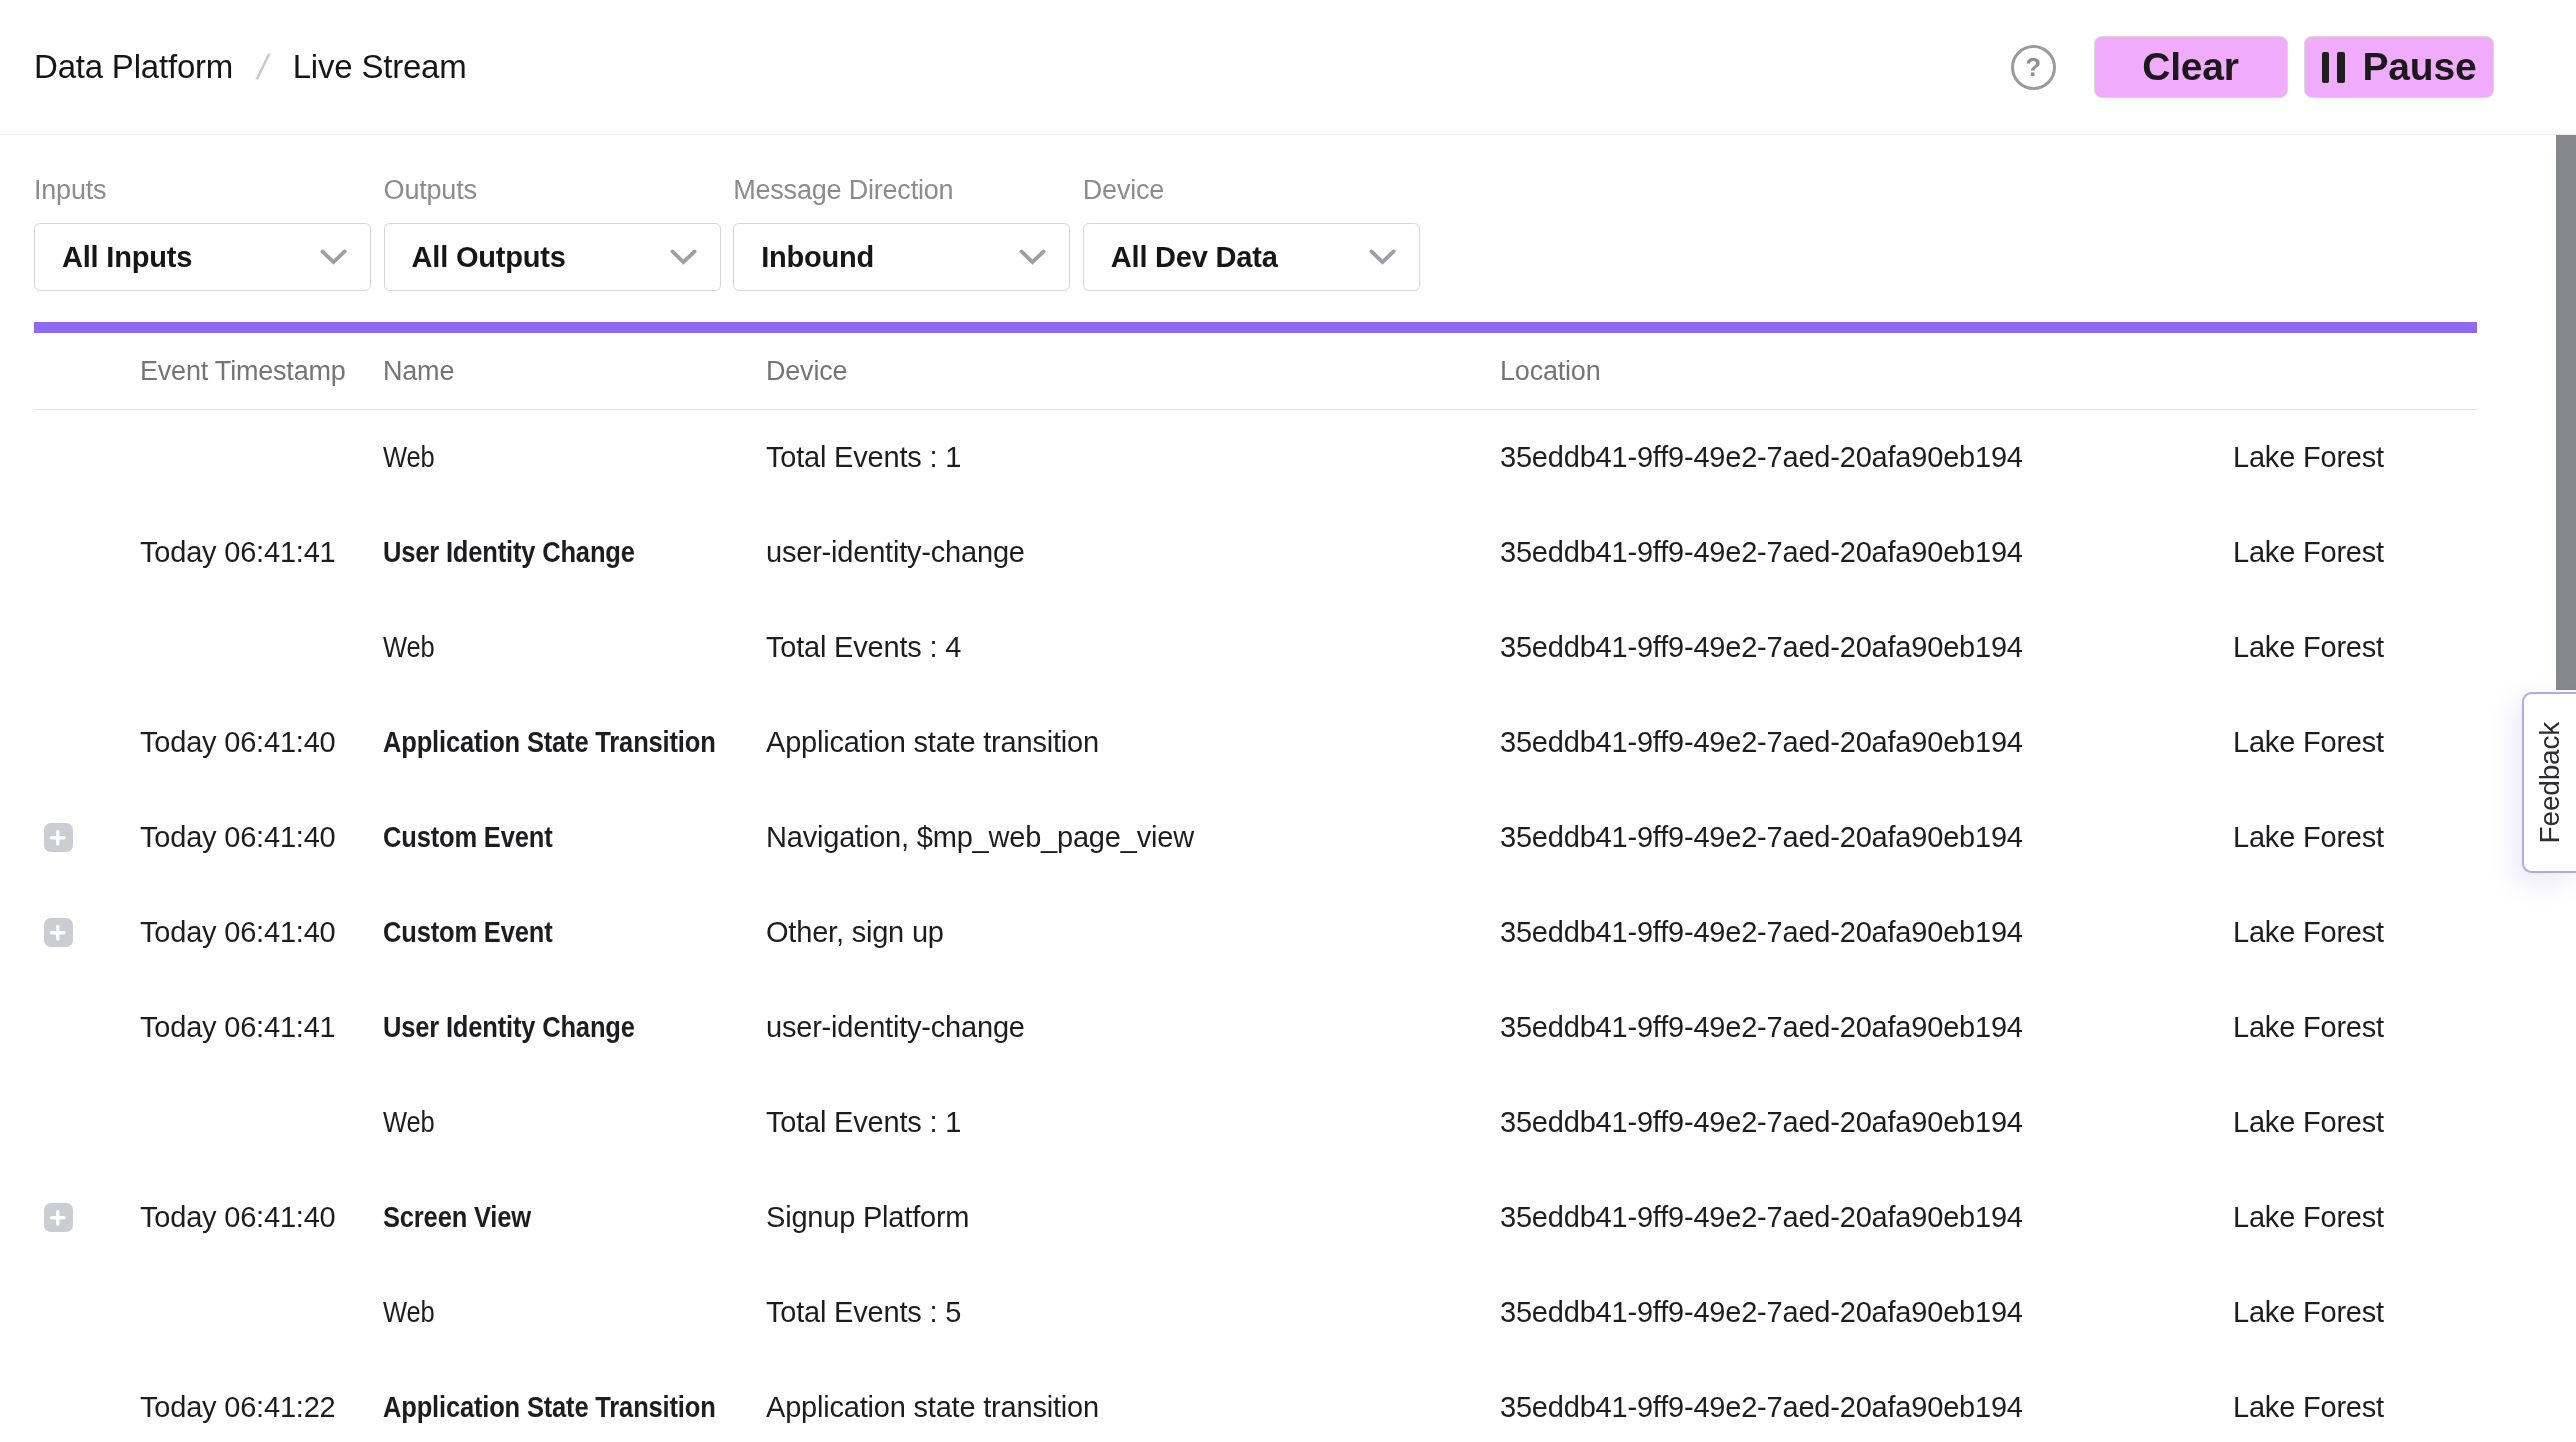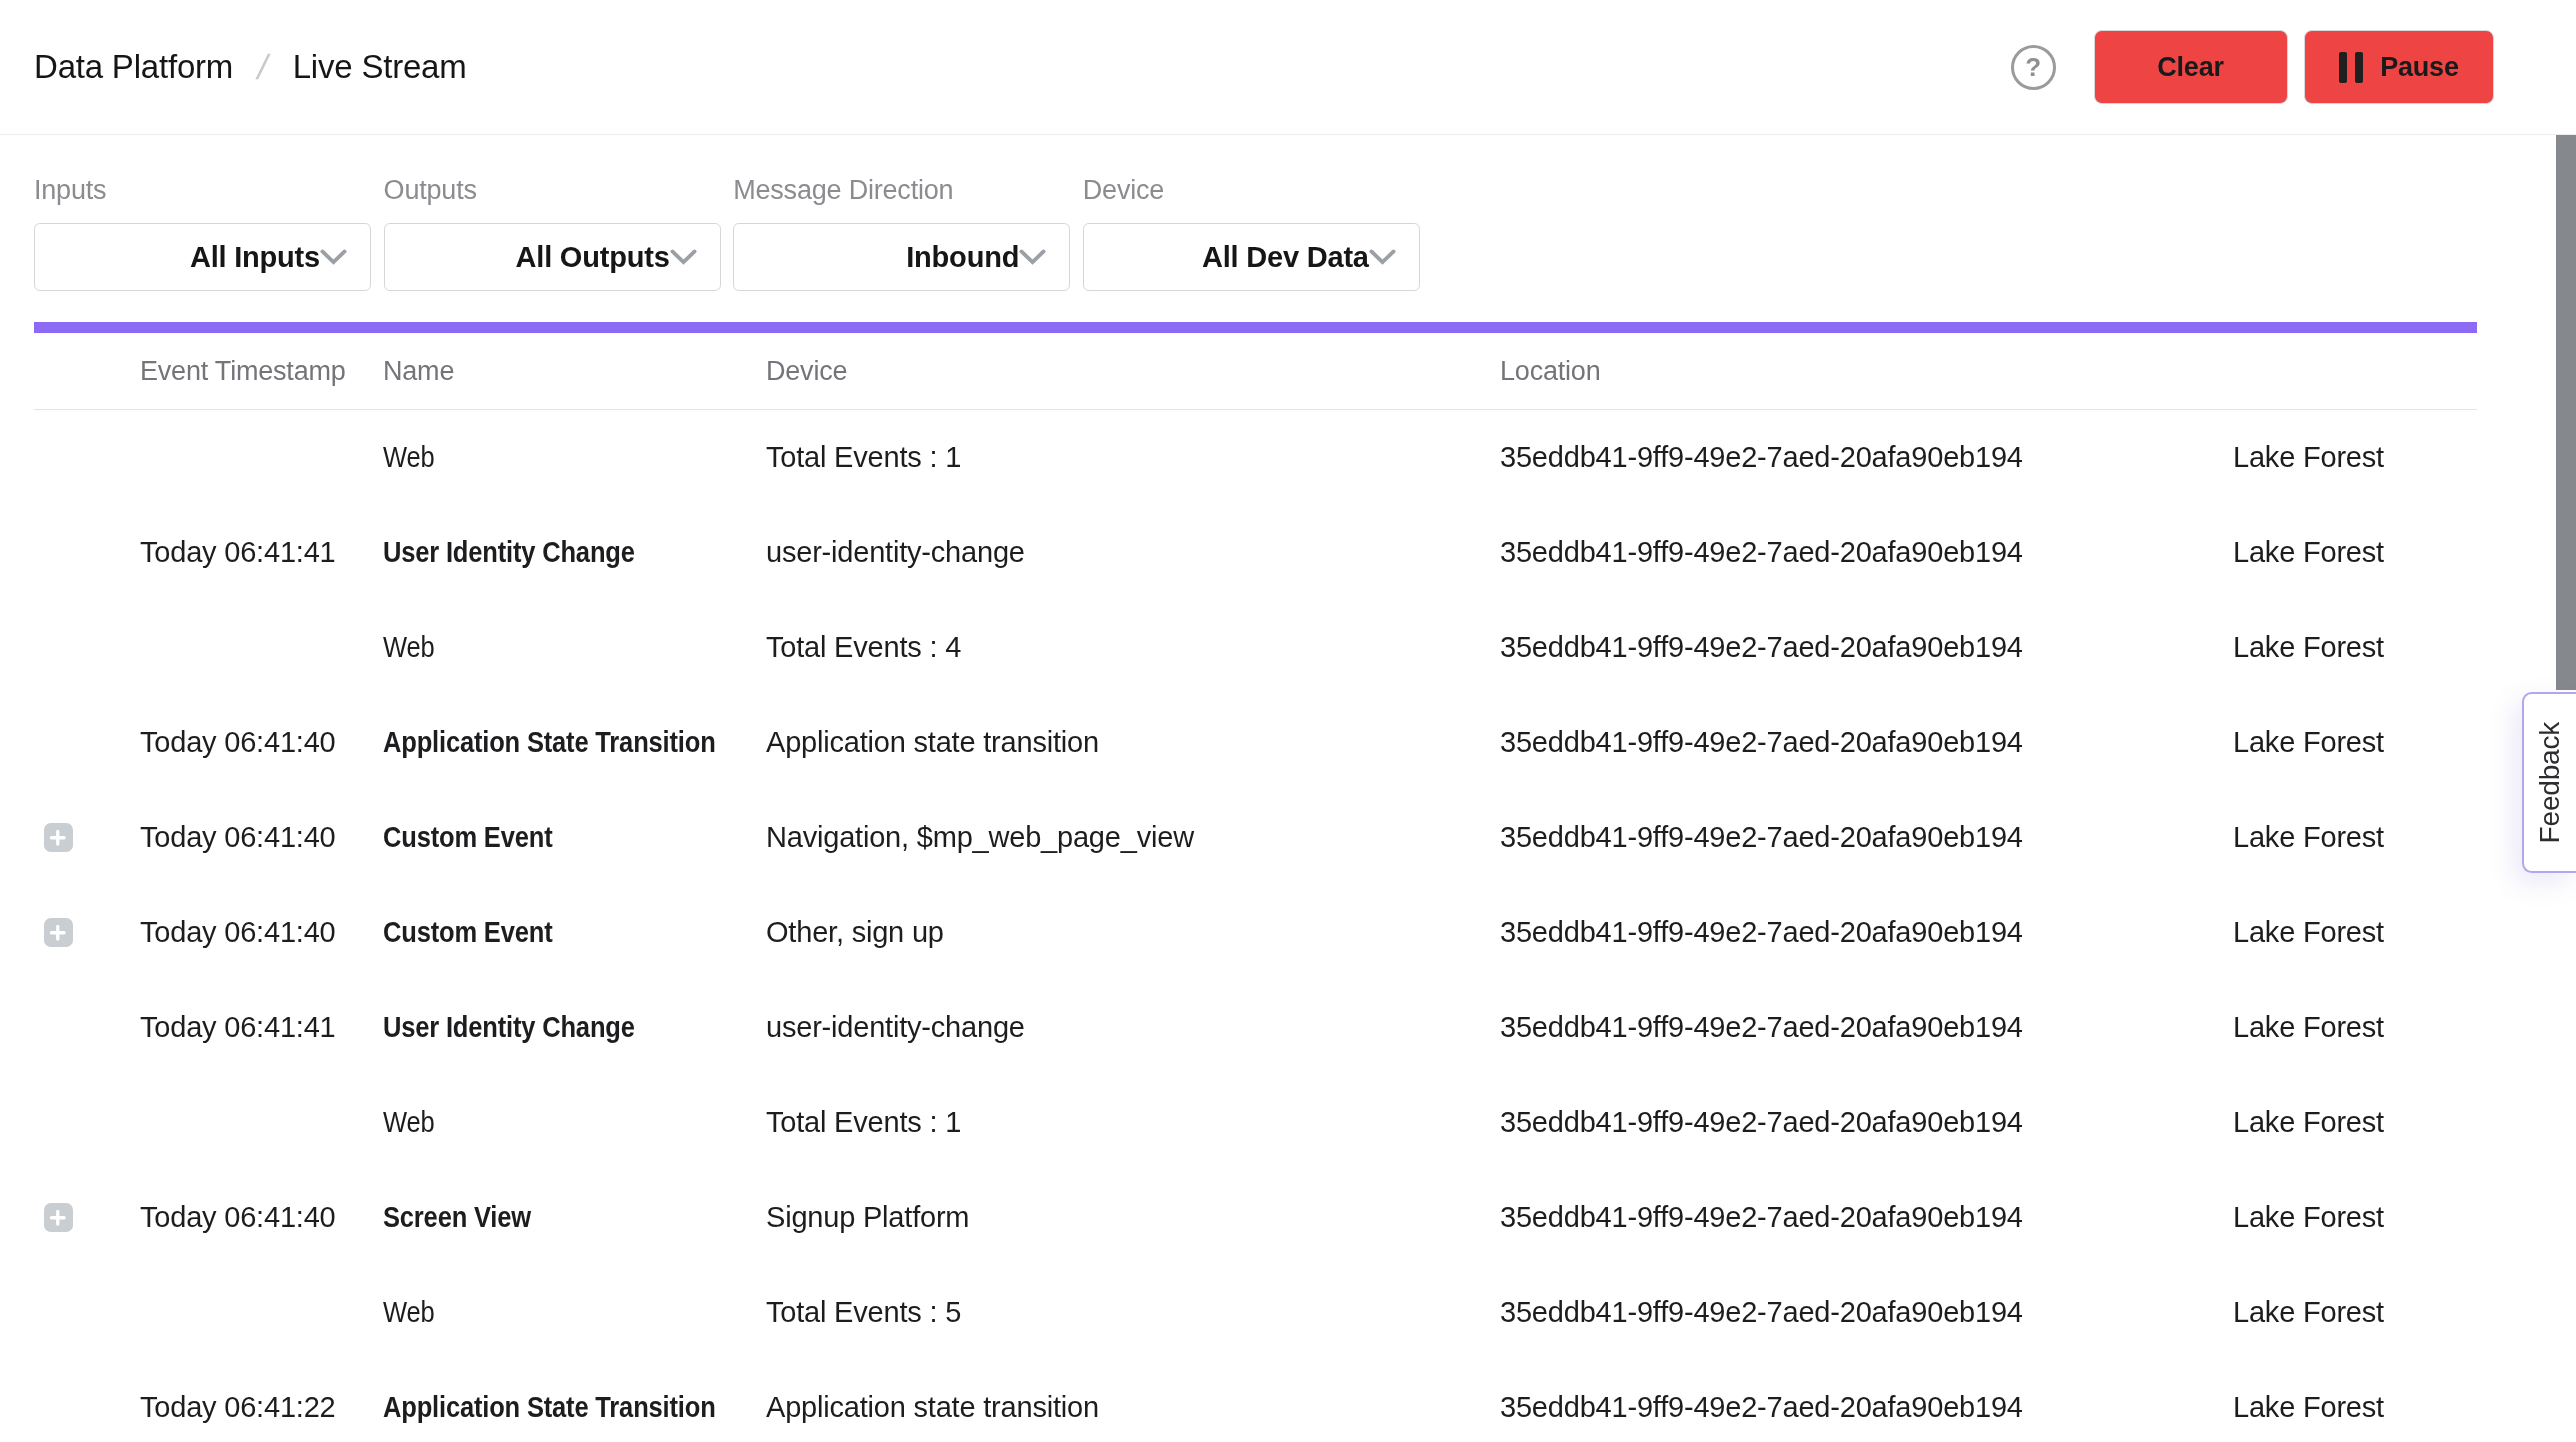--- a/index.html
+++ b/index.html
@@ -17,35 +17,35 @@
   }
   .breadcrumb { display:flex; align-items:center; gap:25px; font-size:33px; font-weight:500; color:#161616; }
   .breadcrumb .sep { color:#c9c9cc; font-weight:300; font-size:35px; transform:skewX(-12deg); }
   .actions { display:flex; align-items:center; gap:16.5px; }
   .help-icon {
     width:45px; height:45px; border:3.9px solid #9b9b9e; border-radius:50%;
     display:flex; align-items:center; justify-content:center;
     color:#8f8f92; font-size:26px; font-weight:700; margin-right:21.4px; cursor:pointer;
   }
   .btn {
-    height:74px; background:#ef4444; border:1.9px solid #d9d9dc; border-radius:7.8px;
+    height:62px; background:#f0abfc; border:1.9px solid #d9d9dc; border-radius:7.8px;
     display:flex; align-items:center; justify-content:center;
-    font-size:27px; font-weight:700; color:#1a1a1a; cursor:pointer;
+    font-size:39px; font-weight:700; color:#1a1a1a; cursor:pointer;
   }
   .btn-clear { width:194px; }
   .btn-pause { width:190px; gap:17.5px; }
   .pause-icon { display:flex; gap:7.8px; }
   .pause-bar { width:7.8px; height:31px; background:#1f1f1f; border-radius:1.9px; }
   
   .filters { padding:42px 0 0 34px; display:flex; gap:12.6px; }
   .filter-group { width:337px; }
   .filter-label { font-size:27px; color:#8b8b90; margin-bottom:19.4px; line-height:27px; }
   .select-box {
     height:68px; border:1.9px solid #d6d6d8; border-radius:5.8px; background:#fff;
-    display:flex; align-items:center; justify-content:flex-end;
+    display:flex; align-items:center; justify-content:space-between;
     padding:0 23px 0 27px; cursor:pointer;
   }
   .select-value { font-size:29px; font-weight:700; color:#161616; }
   
   .accent-bar { margin:31px 0 0 34px; width:2443px; height:10.7px; background:#8c6af4; }
   
   .events-table { margin-left:34px; width:2443px; }
   .grid-row {
     display:grid;
     grid-template-columns:106px 243px 383px 734px 733px 245px;

